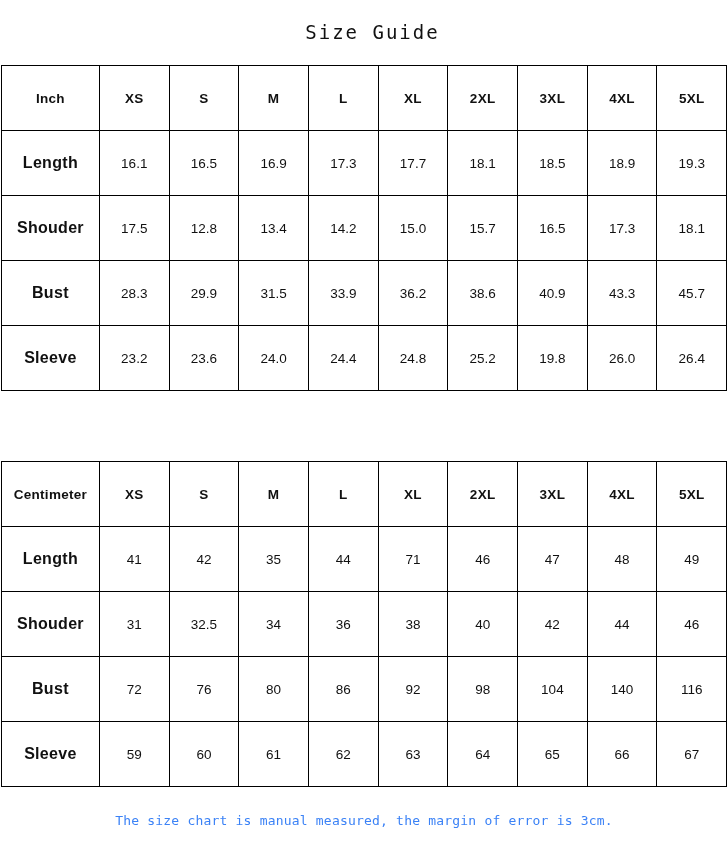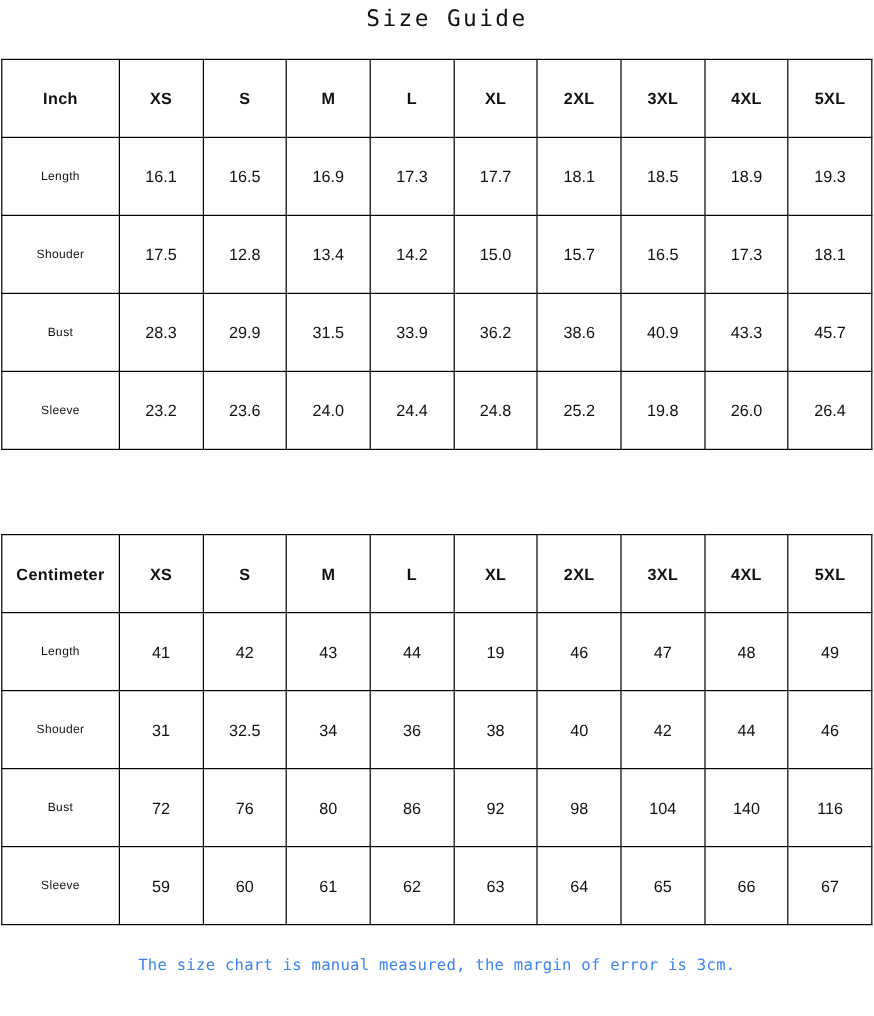--- a/index.html
+++ b/index.html
@@ -21,21 +21,21 @@
     box-sizing: border-box;
     display: flex;
     flex-direction: column;
   }
   .title {
     font-family: "DejaVu Sans Mono", monospace;
     font-size: 19px;
     letter-spacing: 2px;
     text-align: center;
     color: #111111;
-    padding-top: 5px;
+    padding-top: 21px;
     padding-bottom: 18px;
     font-weight: 400;
     margin-left: 17px;
   }
   table.size-table {
     border-collapse: collapse;
     width: 726px;
     margin: 4px auto;
     table-layout: fixed;
   }
@@ -47,22 +47,22 @@
     font-size: 13.5px;
     color: #111111;
     padding: 0;
   }
   table.size-table td.head {
     font-weight: bold;
     font-size: 13.5px;
     letter-spacing: 0.3px;
   }
   table.size-table td.rowhead {
-    font-weight: normal;
-    font-size: 10px;
+    font-weight: bold;
+    font-size: 16px;
     letter-spacing: 0.3px;
   }
   table.size-table td.corner {
     font-weight: bold;
     font-size: 13.5px;
     letter-spacing: 0.3px;
   }
   col.label-col { width: 98px; }
   col.data-col { width: 69.7px; }
   .gap {
@@ -186,23 +186,23 @@
         <td class="head">XL</td>
         <td class="head">2XL</td>
         <td class="head">3XL</td>
         <td class="head">4XL</td>
         <td class="head">5XL</td>
       </tr>
       <tr>
         <td class="rowhead">Length</td>
         <td>41</td>
         <td>42</td>
-        <td>43</td>
+        <td>35</td>
         <td>44</td>
-        <td>19</td>
+        <td>71</td>
         <td>46</td>
         <td>47</td>
         <td>48</td>
         <td>49</td>
       </tr>
       <tr>
         <td class="rowhead">Shouder</td>
         <td>31</td>
         <td>32.5</td>
         <td>34</td>

